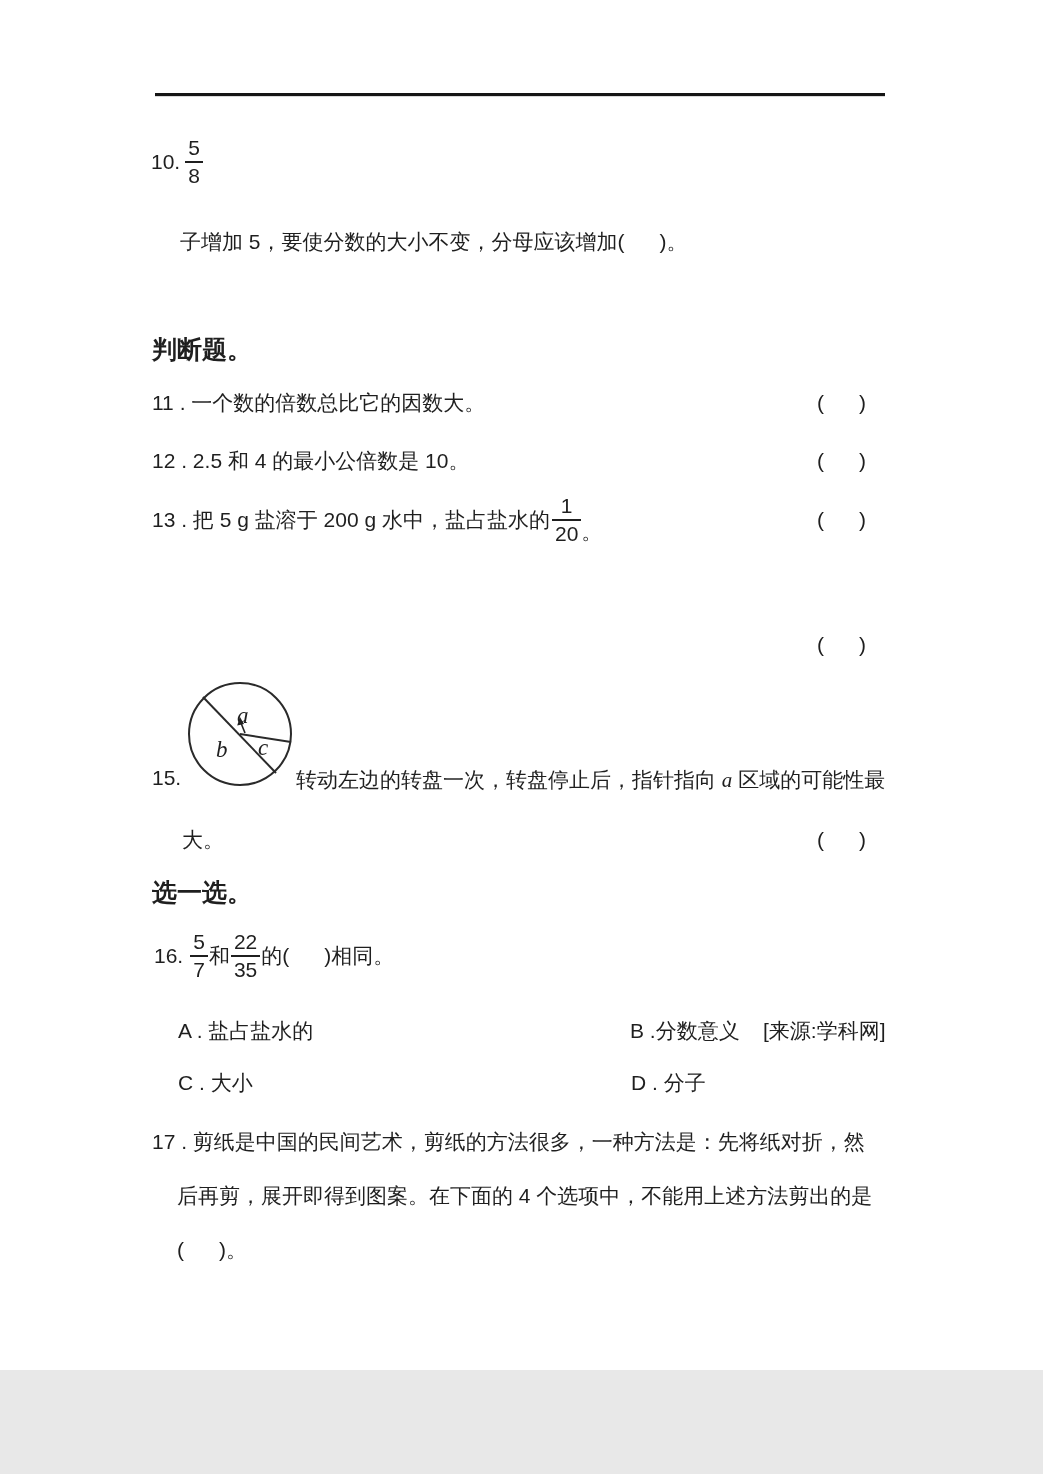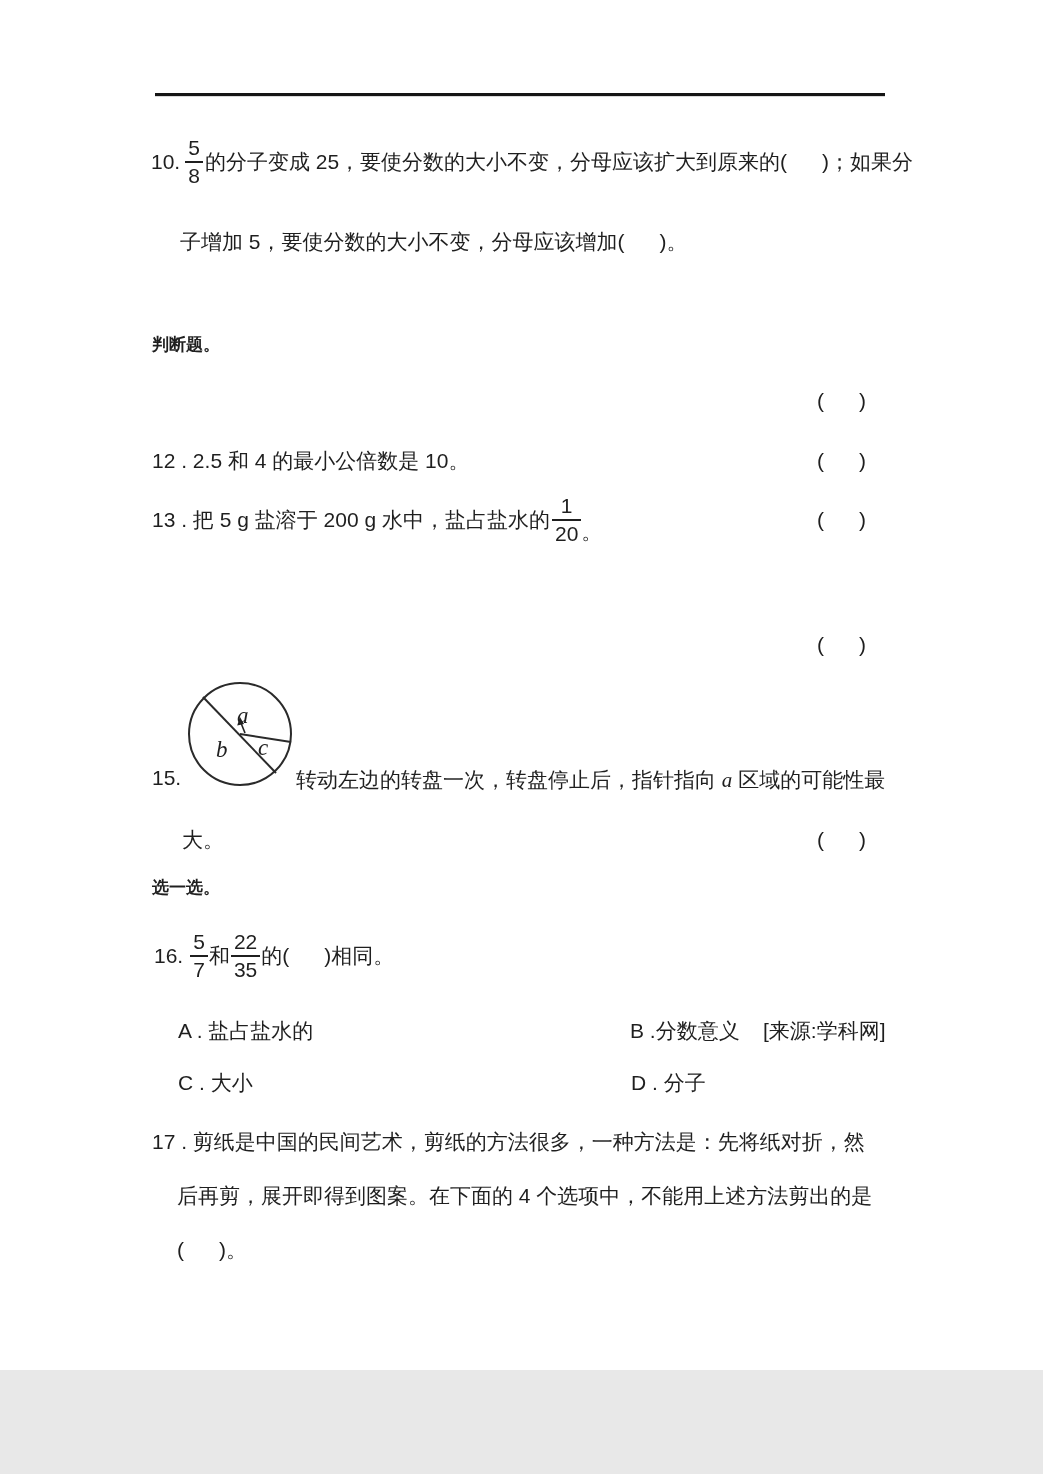--- a/index.html
+++ b/index.html
@@ -8,21 +8,21 @@
     width:1043px;height:1370px;
     background:#ffffff;
     font-family:"Liberation Sans","DejaVu Sans",sans-serif;
     font-size:21px;
     color:#1f1f1f;
     overflow:hidden;
   }
   .abs{position:absolute;}
   .t{white-space:pre;}
   .row{display:flex;align-items:center;}
-  .heading{font-weight:bold;font-size:17px;}
+  .heading{font-weight:bold;font-size:25px;}
   .rule{height:3px;background:#151515;border-bottom:1px solid #d9d9d9;}
   .frac{display:inline-flex;flex-direction:column;align-items:center;line-height:1.15;text-align:center;}
   .frac .fnum{padding:0 3px 1px;}
   .frac .fden{border-top:2px solid #1f1f1f;padding:1px 3px 0;}
   .ans{margin-left:auto;padding-right:24px;white-space:pre;}
   .regA{font-family:"Liberation Serif","DejaVu Serif",serif;font-style:italic;}
   .watermark{
     font-size:31px;font-weight:bold;color:#b4b4b4;
     text-shadow:1px 1px 0 #ffffff,2px 2px 0 #cfcfcf;
     letter-spacing:1px;white-space:pre;
@@ -35,27 +35,27 @@
 <div class="page">
 
   <div class="abs rule" style="left:155px;top:93px;width:730px;"></div>
 
   <div class="abs row" style="left:151px;top:136px;width:745px;">
     <span class="t">10.</span>
     <span class="frac" style="margin:0 2px 0 5px;">
       <span class="fnum">5</span>
       <span class="fden">8</span>
     </span>
-    <span class="t">的分子变成 25，要使分数的大小不变，分母应该扩大到原来的(      )；如果分</span>
   </div>
   <div class="abs t" style="left:180px;top:228px;">子增加 5，要使分数的大小不变，分母应该增加(      )。</div>
 
   <div class="abs heading t" style="left:152px;top:333px;">判断题。</div>
 
   <div class="abs row" style="left:152px;top:389px;width:738px;">
+    <span class="t">11 . 一个数的倍数总比它的因数大。</span>
     <span class="ans">(      )</span>
   </div>
 
   <div class="abs row" style="left:152px;top:447px;width:738px;">
     <span class="t">12 . 2.5 和 4 的最小公倍数是 10。</span>
     <span class="ans">(      )</span>
   </div>
 
   <div class="abs row" style="left:152px;top:494px;width:738px;">
     <span class="t">13 . 把 5 g 盐溶于 200 g 水中，盐占盐水的</span>

